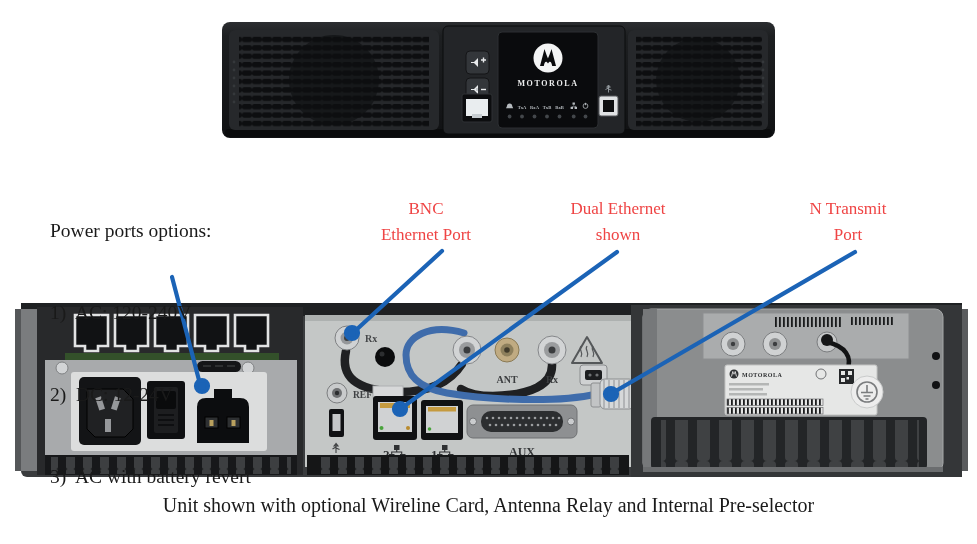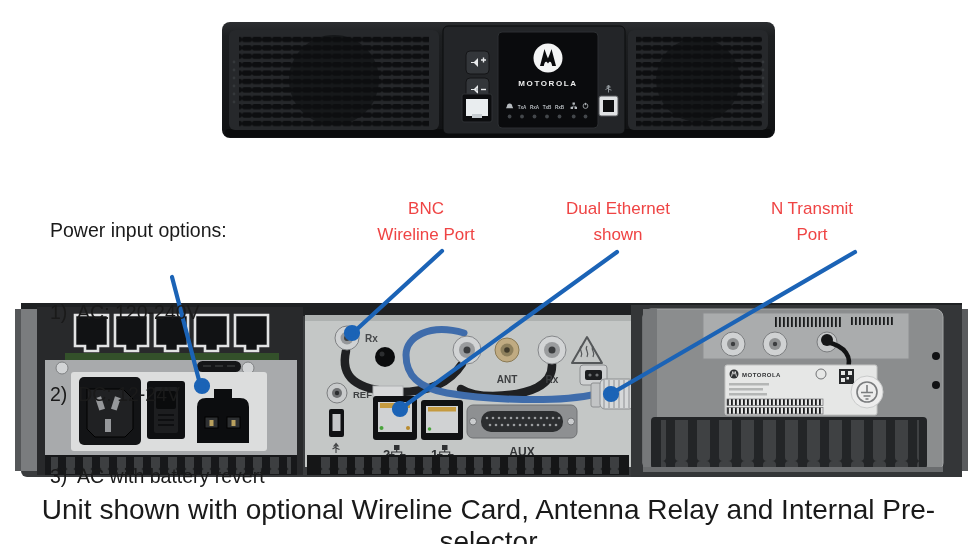--- a/index.html
+++ b/index.html
@@ -1,28 +1,28 @@
 <!DOCTYPE html>
 <html><head>
 <meta charset="utf-8">
 <style>
   html,body{margin:0;padding:0;background:#ffffff;}
   .stage{
     position:relative;width:977px;height:544px;background:#ffffff;
-    font-family:Liberation Sans, sans-serif;color:#1a1a1a;overflow:hidden;
+    font-family:Liberation Serif, serif;color:#1a1a1a;overflow:hidden;
   }
   .abs{position:absolute;}
   .callout-text{
     font-size:17px;line-height:26px;text-align:center;color:#ef4444;
   }
   .power-block{
     font-size:19.5px;line-height:27.4px;text-align:left;white-space:pre;color:#1a1a1a;
   }
   .caption{
-    width:977px;text-align:center;font-size:28px;color:#1a1a1a;
+    width:977px;text-align:center;font-size:20px;color:#1a1a1a;
   }
   svg{display:block;}
 </style>
 </head>
 <body>
 
 <div class="stage">
 
   <svg class="abs" style="left:222px;top:20px" width="553" height="120" viewBox="0 0 553 120">
     <defs>
@@ -432,36 +432,36 @@
       <line x1="442" y1="251" x2="355" y2="331"></line>
       <circle cx="352" cy="333" r="6"></circle>
       <line x1="617" y1="252" x2="403" y2="407"></line>
       <circle cx="400" cy="409" r="6"></circle>
       <line x1="855" y1="252" x2="614" y2="392"></line>
       <circle cx="611" cy="394" r="6"></circle>
     </g>
   </svg>
 
   <div class="abs power-block" style="left:50px;top:162px">
-    <div>Power input options:</div>
+    <div>Power ports options:</div>
     <div>1)&nbsp; AC: 120-240V</div>
     <div>2)&nbsp; DC: 12-24V</div>
     <div>3)&nbsp; AC with battery revert</div>
   </div>
 
   <div class="abs callout-text" style="left:346px;top:196px;width:160px">
     <div>BNC</div>
-    <div>Wireline Port</div>
+    <div>Ethernet Port</div>
   </div>
 
   <div class="abs callout-text" style="left:538px;top:196px;width:160px">
     <div>Dual Ethernet</div>
     <div>shown</div>
   </div>
 
-  <div class="abs callout-text" style="left:732px;top:196px;width:160px">
+  <div class="abs callout-text" style="left:768px;top:196px;width:160px">
     <div>N Transmit</div>
     <div>Port</div>
   </div>
 
   <div class="abs caption" style="left:0;top:494px">Unit shown with optional Wireline Card, Antenna Relay and Internal Pre-selector</div>
 
 </div>
 
 </body></html>

